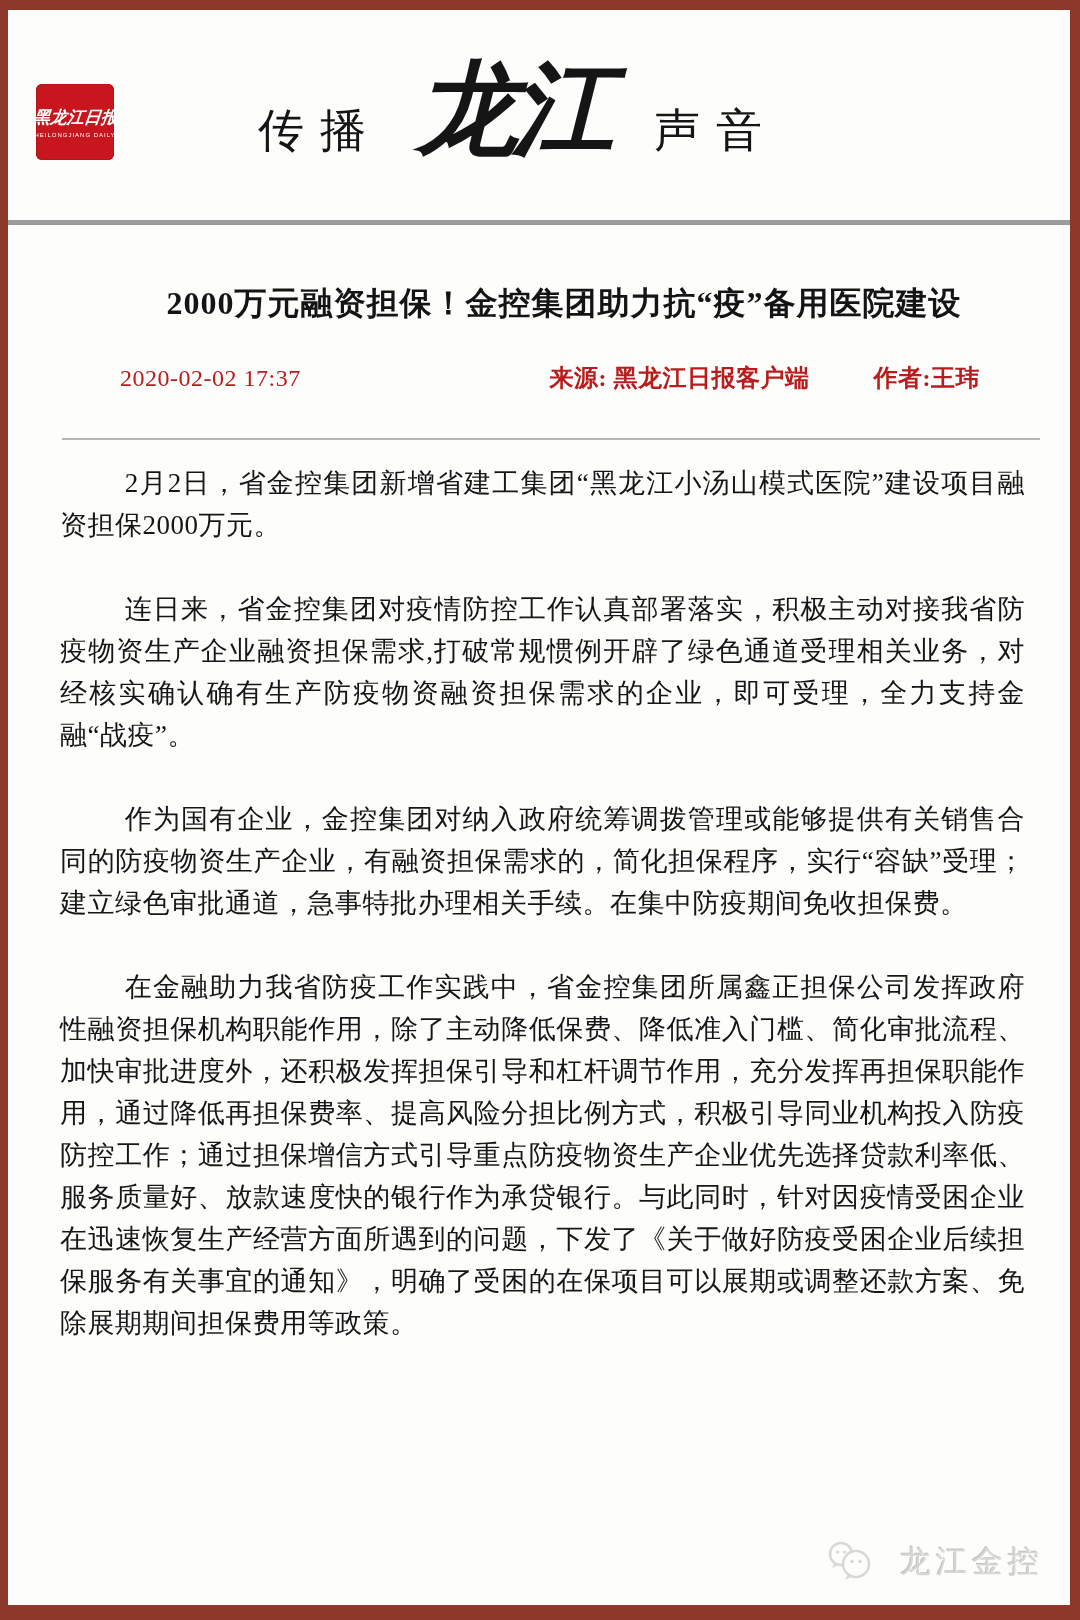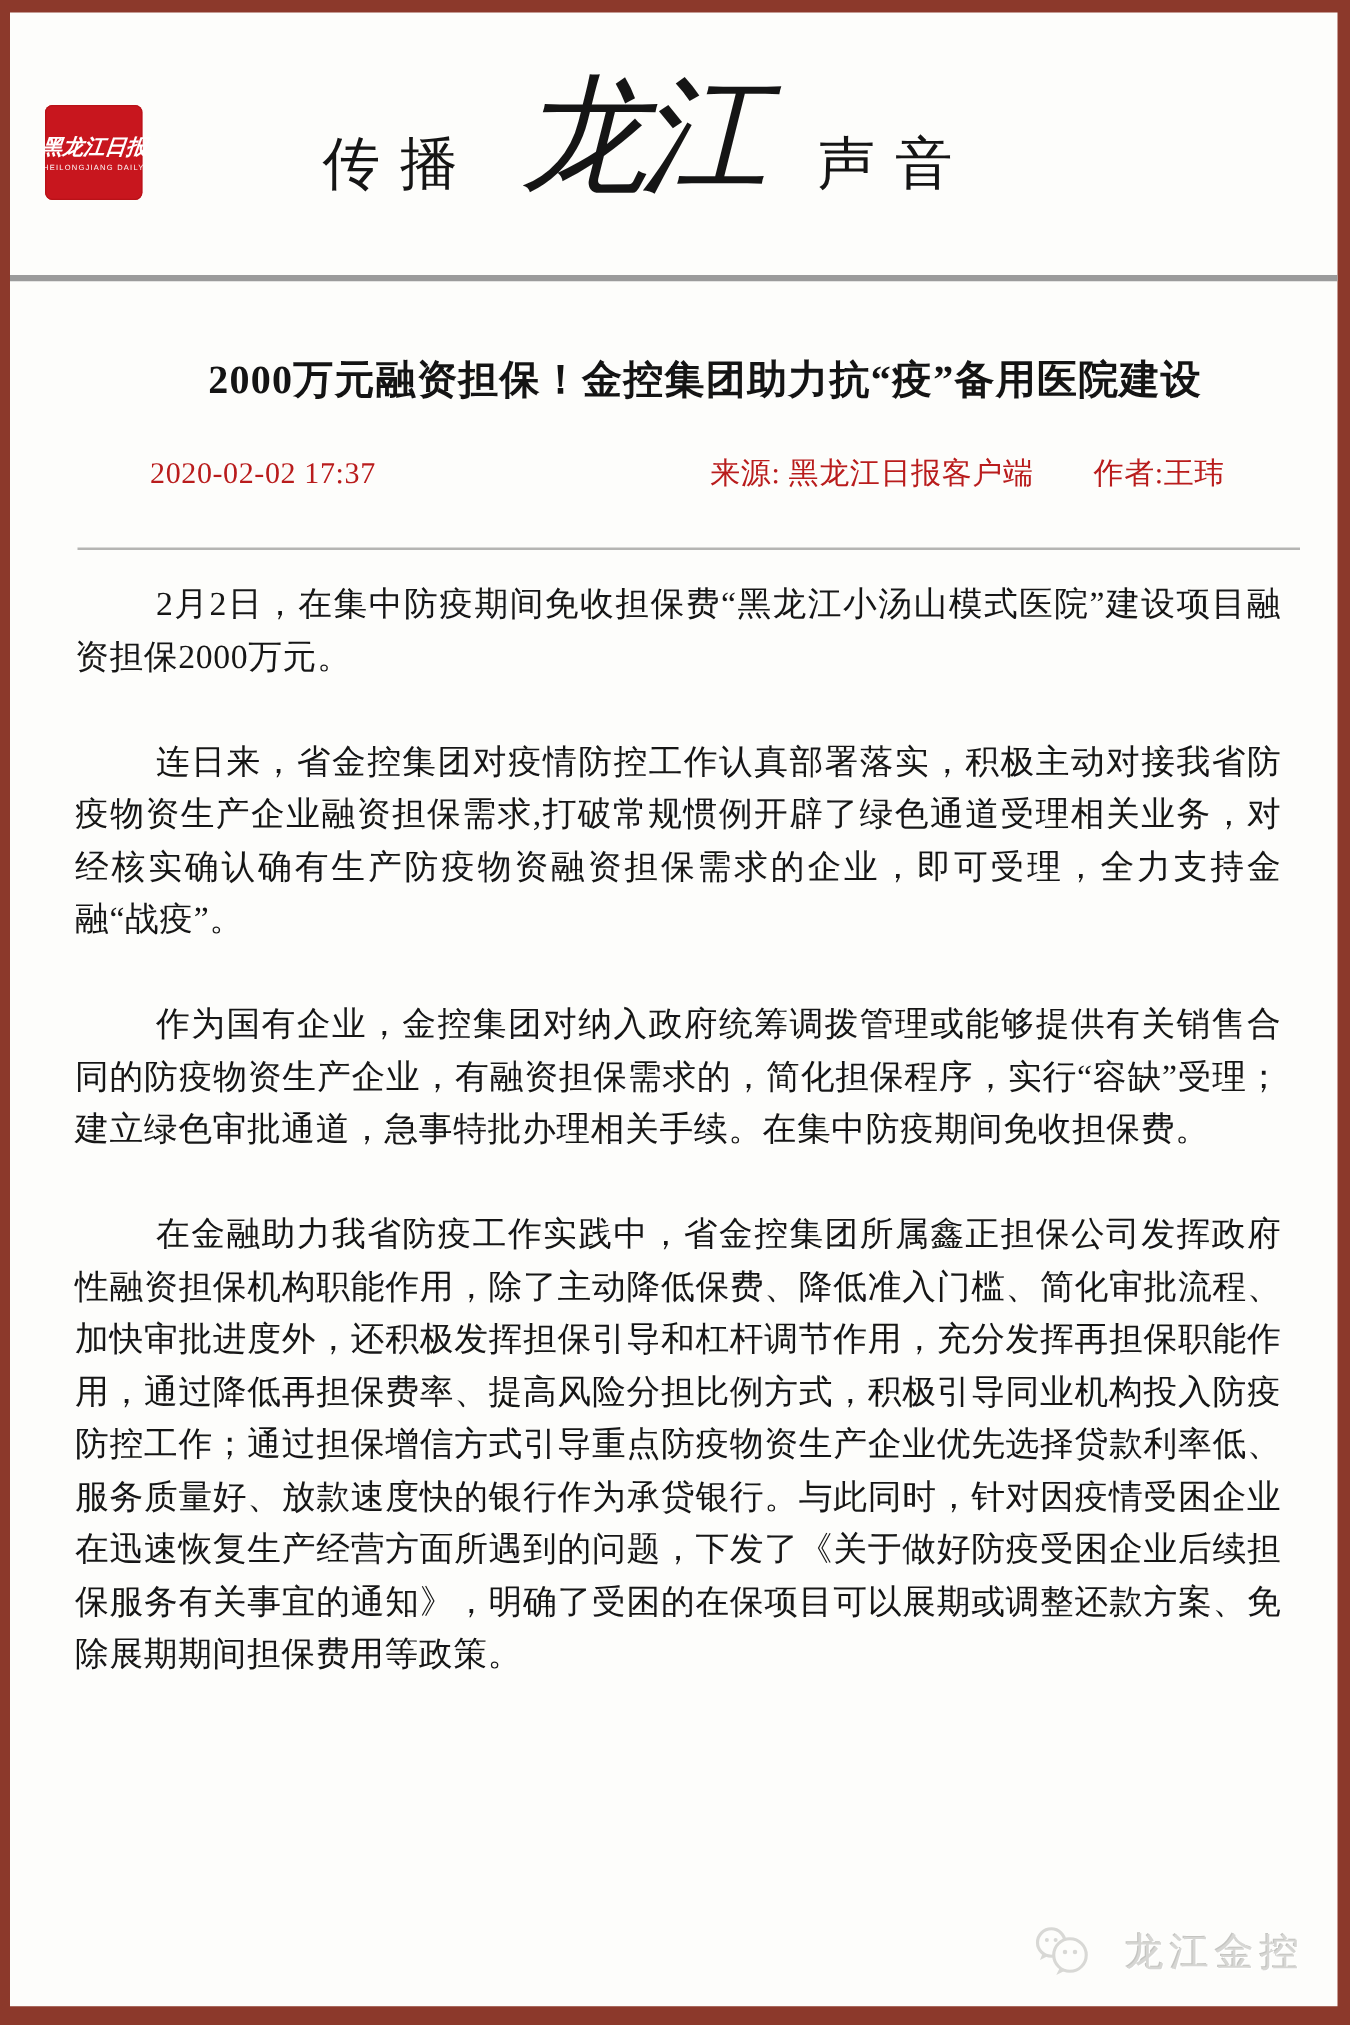--- a/index.html
+++ b/index.html
@@ -33,21 +33,21 @@
   }
   .lockup{
     position:absolute;left:250px;top:40px;width:520px;height:135px;
     display:flex;align-items:center;justify-content:space-between;
     color:#151515;white-space:nowrap;
   }
   .lk-side{
     font-size:46px;letter-spacing:16px;margin-top:26px;
   }
   .lk-big{
-    font-size:102px;font-weight:normal;font-style:italic;
+    font-size:102px;font-weight:bold;font-style:italic;
     letter-spacing:-6px;margin:0 18px 16px 6px;line-height:1;
   }
   .taglines{
     position:absolute;right:38px;top:60px;
     text-align:right;font-size:22px;line-height:36px;color:#2d2d2d;
     letter-spacing:2px;white-space:nowrap;
   }
   .masthead-rule{
     position:absolute;left:0;right:0;top:210px;height:5px;
     background:#9b9b9b;
@@ -56,21 +56,21 @@
   .title{
     position:absolute;left:97px;top:258px;width:890px;
     margin:14px;font-size:32px;font-weight:600;color:#141414;
     letter-spacing:1px;line-height:1.35;text-align:center;
   }
   .meta{
     position:absolute;left:112px;right:90px;top:352px;
     display:flex;justify-content:space-between;align-items:baseline;
     font-size:24px;color:#b91c1c;letter-spacing:0.5px;
   }
-  .meta-right{display:flex;gap:48px;}
+  .meta-right{display:flex;gap:64px;font-weight:bold;}
   .meta-rule{
     position:absolute;left:54px;right:30px;top:428px;height:2px;
     background:#b5b5b3;
   }
   
   .body{
     position:absolute;left:52px;top:452px;width:965px;
     font-size:27px;line-height:42px;color:#161616;
     text-align:justify;letter-spacing:0.5px;
   }
@@ -110,21 +110,21 @@
     <span>2020-02-02 17:37</span>
     <span class="meta-right">
       <span>来源: 黑龙江日报客户端</span>
       <span>作者:王玮</span>
     </span>
   </div>
 
   <div class="meta-rule"></div>
 
   <div class="body">
-    <p>2月2日，在集中防疫期间免收担保费“黑龙江小汤山模式医院”建设项目融资担保2000万元。</p>
+    <p>2月2日，省金控集团新增省建工集团“黑龙江小汤山模式医院”建设项目融资担保2000万元。</p>
     <p>连日来，省金控集团对疫情防控工作认真部署落实，积极主动对接我省防疫物资生产企业融资担保需求,打破常规惯例开辟了绿色通道受理相关业务，对经核实确认确有生产防疫物资融资担保需求的企业，即可受理，全力支持金融“战疫”。</p>
     <p>作为国有企业，金控集团对纳入政府统筹调拨管理或能够提供有关销售合同的防疫物资生产企业，有融资担保需求的，简化担保程序，实行“容缺”受理；建立绿色审批通道，急事特批办理相关手续。在集中防疫期间免收担保费。</p>
     <p>在金融助力我省防疫工作实践中，省金控集团所属鑫正担保公司发挥政府性融资担保机构职能作用，除了主动降低保费、降低准入门槛、简化审批流程、加快审批进度外，还积极发挥担保引导和杠杆调节作用，充分发挥再担保职能作用，通过降低再担保费率、提高风险分担比例方式，积极引导同业机构投入防疫防控工作；通过担保增信方式引导重点防疫物资生产企业优先选择贷款利率低、服务质量好、放款速度快的银行作为承贷银行。与此同时，针对因疫情受困企业在迅速恢复生产经营方面所遇到的问题，下发了《关于做好防疫受困企业后续担保服务有关事宜的通知》，明确了受困的在保项目可以展期或调整还款方案、免除展期期间担保费用等政策。</p>
   </div>
 
   <div class="watermark">
     <svg width="54" height="42" viewBox="0 0 54 42" fill="none">
       <circle cx="15" cy="13" r="11" stroke="#d8d8d5" stroke-width="2.5" fill="#fdfdfb"></circle>
       <path d="M8 22 L6 27 L12 24 Z" fill="#d8d8d5"></path>
       <circle cx="11.5" cy="11" r="1.6" fill="#d8d8d5"></circle>

